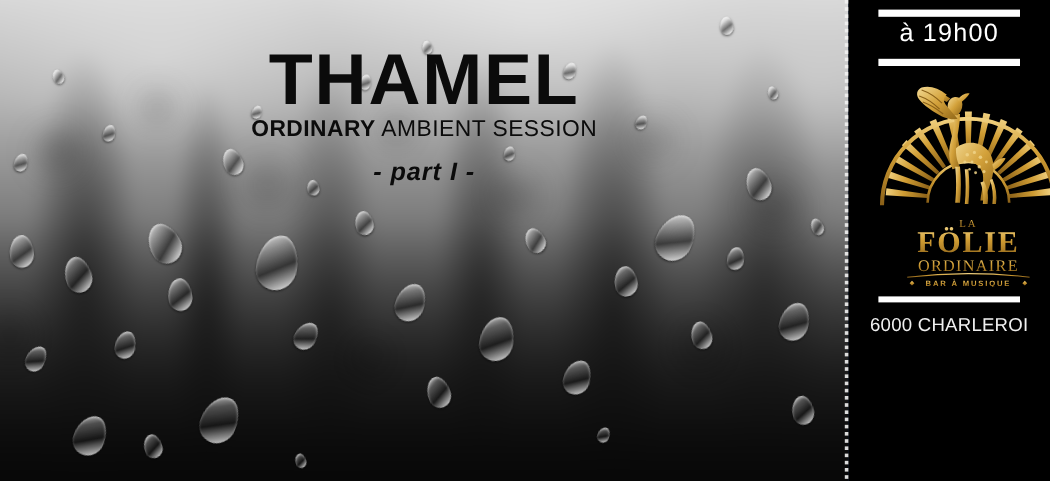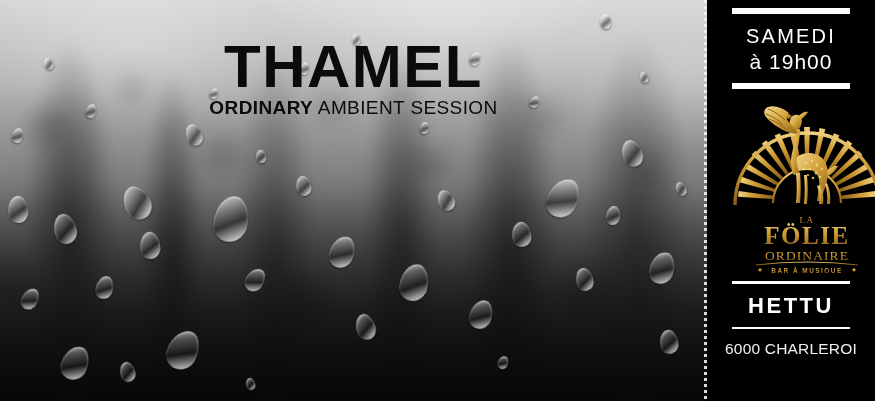--- a/index.html
+++ b/index.html
@@ -248,30 +248,30 @@
       <div class="drop sm" style="left:420px; top:122px; width:9px;  height:12px; transform:rotate(8deg);"></div>
       <div class="drop sm" style="left:676px; top:182px; width:10px; height:14px; transform:rotate(-26deg);"></div>
       <div class="drop sm" style="left:12px;  top:128px; width:11px; height:15px; transform:rotate(14deg);"></div>
       <div class="drop sm" style="left:246px; top:378px; width:9px;  height:12px; transform:rotate(-16deg);"></div>
       <div class="drop sm" style="left:498px; top:356px; width:10px; height:13px; transform:rotate(20deg);"></div>
     </div>
 
     <div id="event-text">
       <div id="artist-name">THAMEL</div>
       <div id="session-line"><span class="strong">ORDINARY</span><span class="light"> AMBIENT SESSION</span></div>
+      <div id="part-line">- part I -</div>
     </div>
   </div>
 
   <div id="tear-line"></div>
 
   <div id="stub-panel">
 
     <div id="date-block">
       <div class="rule rule-thick"></div>
-      <div id="weekday">SAMEDI</div>
       <div id="time-text">à 19h00</div>
       <div class="rule rule-thick"></div>
     </div>
 
     <div id="logo-block">
       <svg id="logo-svg" width="150" height="168" viewBox="0 0 150 168">
         <defs>
           <linearGradient id="goldGrad" x1="0" y1="0" x2="0" y2="1">
             <stop offset="0%" stop-color="#efcf7e"></stop>
             <stop offset="42%" stop-color="#cf9c33"></stop>
@@ -397,21 +397,20 @@
         <path d="M 24,160 Q 75,154 126,160" fill="none" stroke="url(#goldGrad)" stroke-width="0.9"></path>
 
         <polygon points="26,165 28,163 30,165 28,167" fill="url(#goldGrad)"></polygon>
         <text x="75" y="167.5" text-anchor="middle" font-family="Liberation Sans, sans-serif" font-size="6.4" font-weight="bold" letter-spacing="1.5" fill="url(#goldGrad)">BAR À MUSIQUE</text>
         <polygon points="120,165 122,163 124,165 122,167" fill="url(#goldGrad)"></polygon>
       </svg>
     </div>
 
     <div id="venue-block">
       <div class="rule rule-thin"></div>
-      <div id="venue-name">HETTU</div>
       <div class="rule rule-thin"></div>
       <div id="address-block">
         <div>6000 CHARLEROI</div>
       </div>
     </div>
 
   </div>
 </div>
 
 </body></html>

